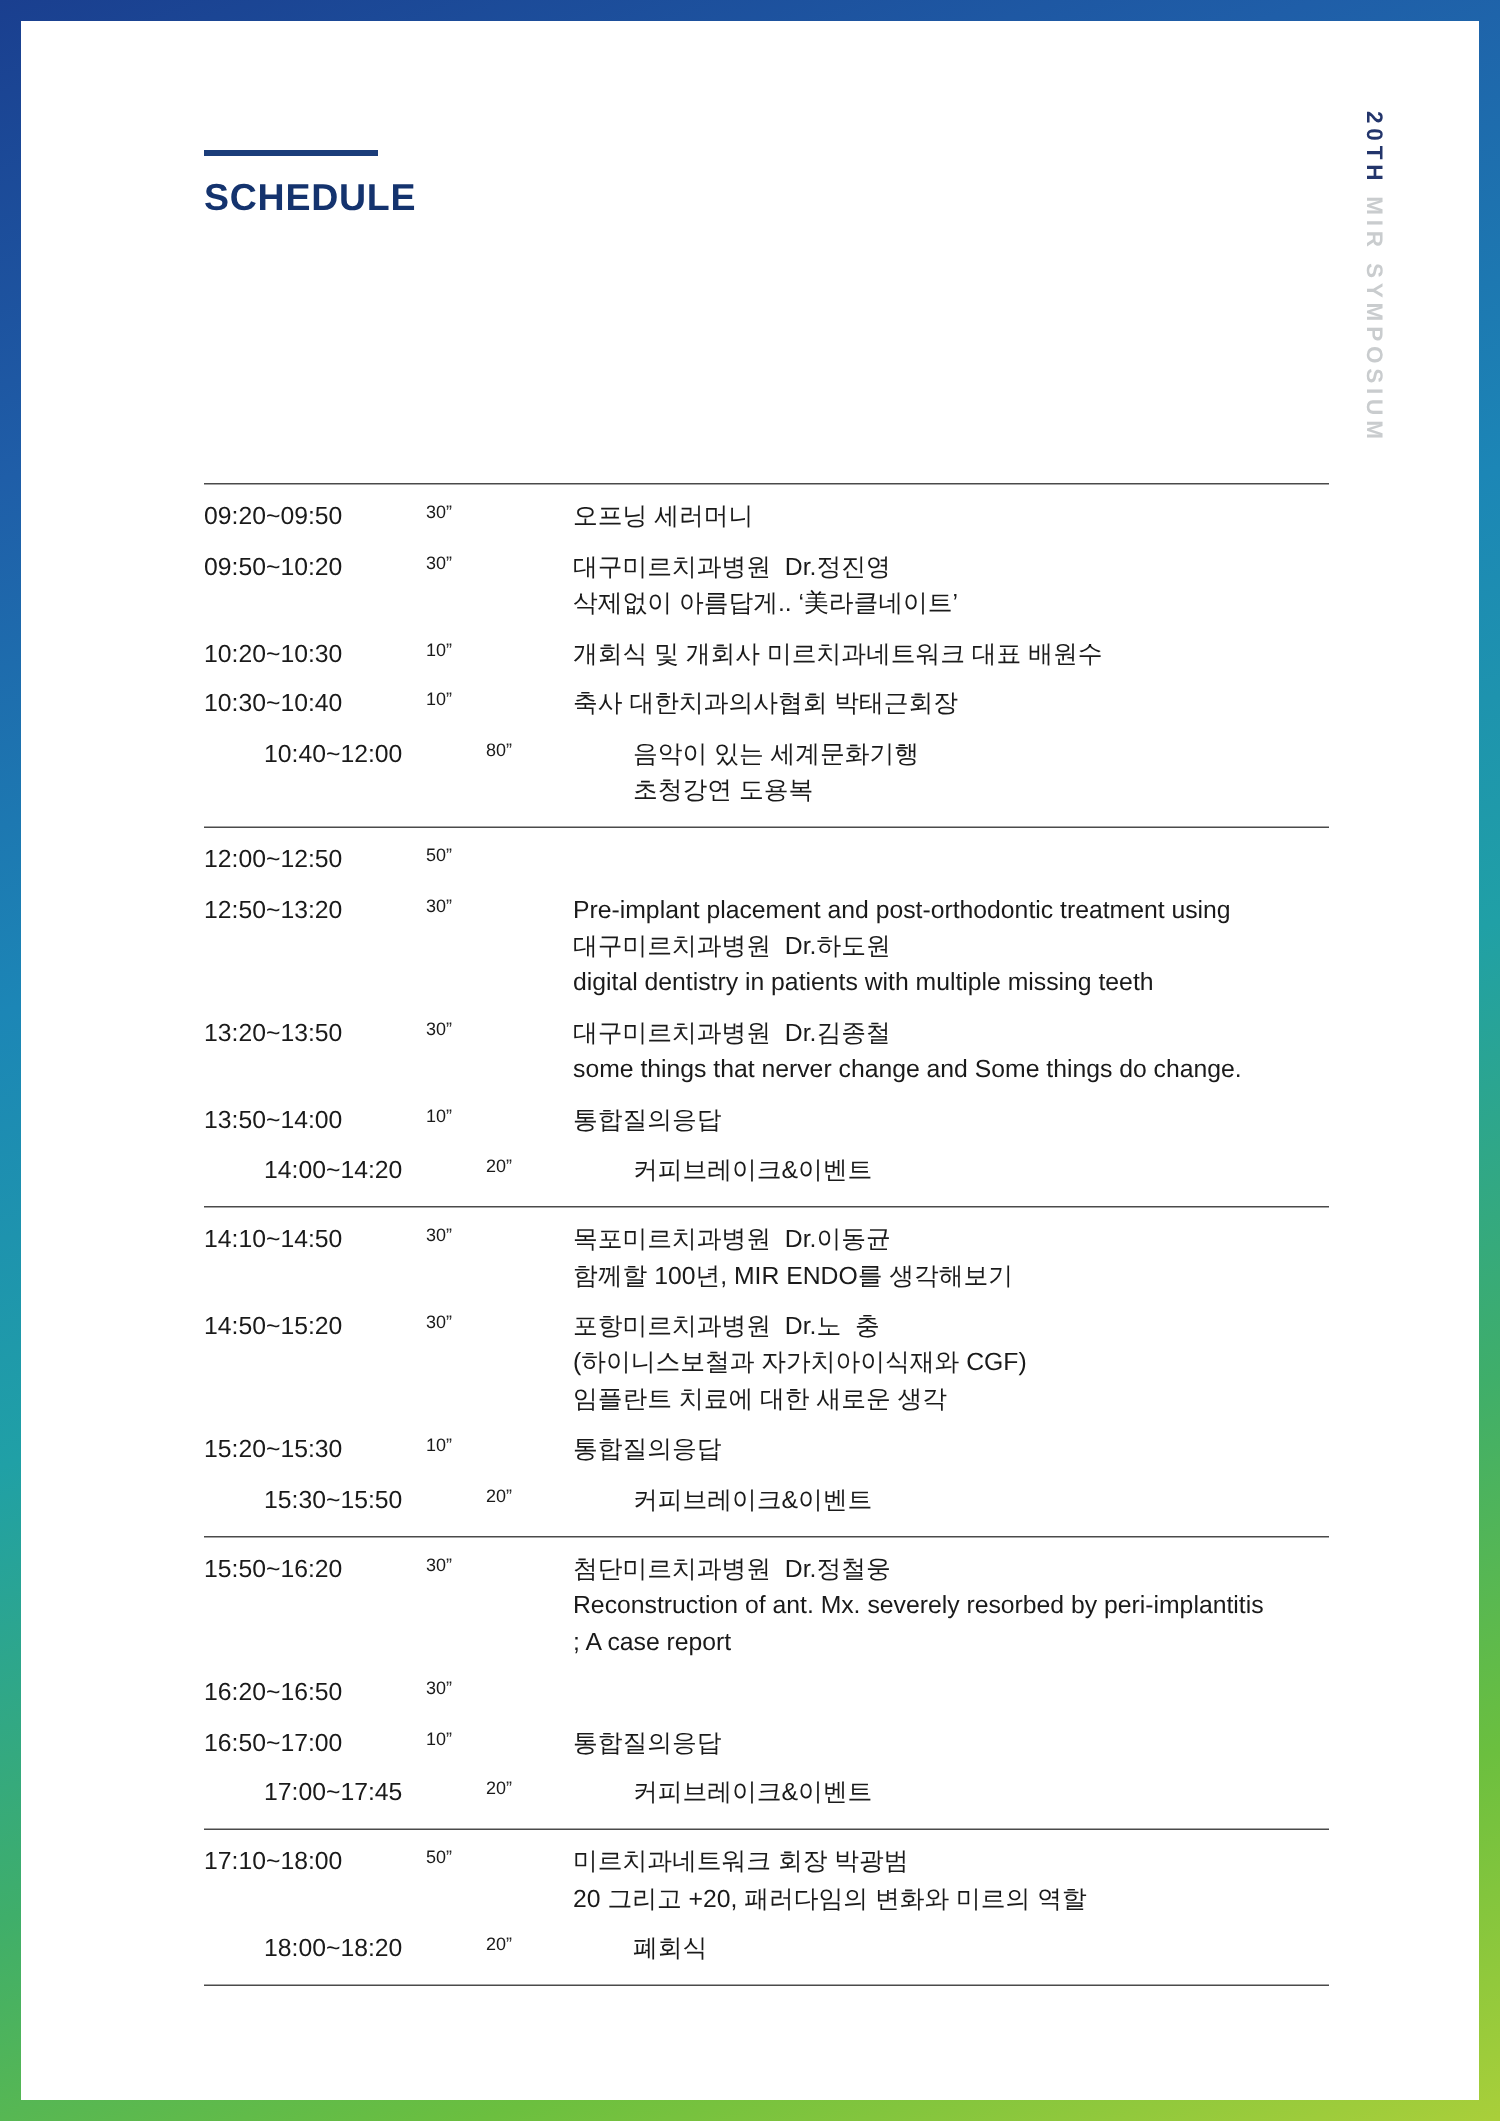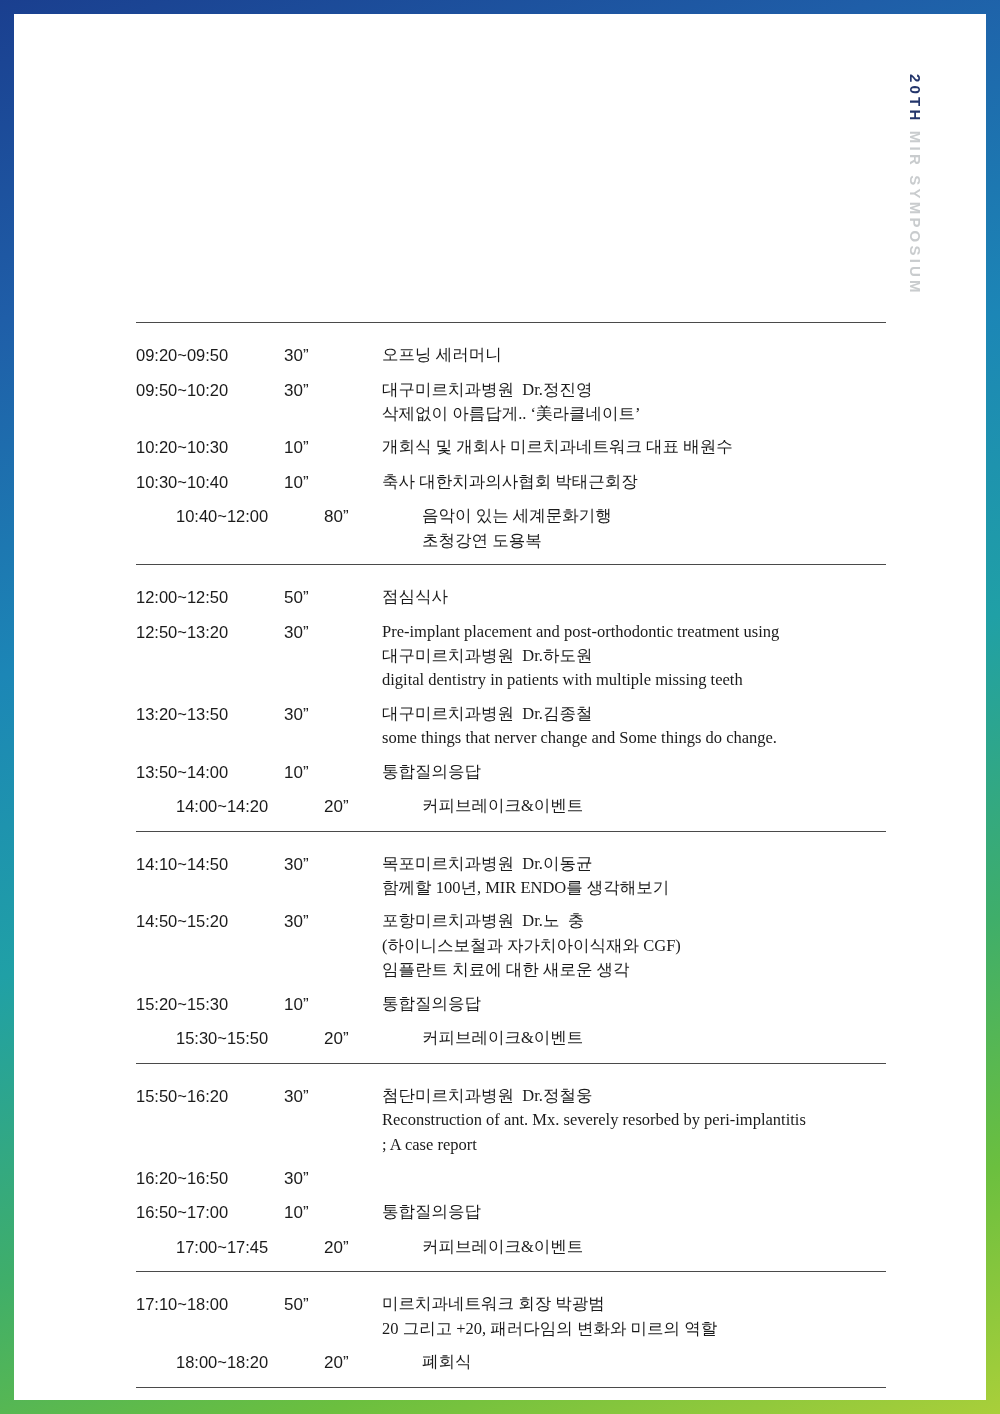--- a/index.html
+++ b/index.html
@@ -71,21 +71,21 @@
 
   
   .schedule {
     position: absolute;
     left: 122px;
     top: 308px;
     width: 750px;
   }
   .group {
     border-top: 1px solid #4a4a4a;
-    padding-top: 20px;
+    padding-top: 9px;
     padding-bottom: 11px;
   }
   .group:last-child {
     border-bottom: 1px solid #4a4a4a;
   }
   .row {
     display: flex;
     align-items: flex-start;
     margin-bottom: 9px;
   }
@@ -96,46 +96,49 @@
   .col-time {
     width: 148px;
     flex: 0 0 148px;
     font-size: 16.5px;
     color: #1a1a1a;
     line-height: 1.5;
   }
   .col-dur {
     width: 98px;
     flex: 0 0 98px;
-    font-size: 17px;
+    font-size: 12px;
     color: #1a1a1a;
     line-height: 1.5;
   }
   .col-desc {
     flex: 1 1 auto;
     font-size: 16.5px;
     color: #1a1a1a;
     line-height: 1.48;
-    font-family: Liberation Serif, serif;
   }
   .desc-line {
     display: block;
     white-space: pre-wrap;
   }
 </style>
 </head>
 <body>
 
 <div class="page-frame"></div>
 <div class="page-inner">
 
   <div class="side-title">
     <span class="side-strong">20TH</span><span> MIR SYMPOSIUM</span>
   </div>
 
+  <div class="header-block">
+    <div class="header-rule"></div>
+    <div class="header-title">SCHEDULE</div>
+  </div>
 
   <div class="schedule">
       <div class="group">
         <div class="row">
           <div class="col-time">09:20~09:50</div>
           <div class="col-dur">30”</div>
           <div class="col-desc">
             <span class="desc-line">오프닝 세러머니</span>
           </div>
         </div>
@@ -167,23 +170,20 @@
           <div class="col-desc">
             <span class="desc-line">음악이 있는 세계문화기행</span>
             <span class="desc-line">초청강연 도용복</span>
           </div>
         </div>
       </div>
       <div class="group">
         <div class="row">
           <div class="col-time">12:00~12:50</div>
           <div class="col-dur">50”</div>
-          <div class="col-desc">
-            <span class="desc-line">점심식사</span>
-          </div>
         </div>
         <div class="row">
           <div class="col-time">12:50~13:20</div>
           <div class="col-dur">30”</div>
           <div class="col-desc">
             <span class="desc-line">Pre-implant placement and post-orthodontic treatment using</span>
             <span class="desc-line">대구미르치과병원  Dr.하도원</span>
             <span class="desc-line">digital dentistry in patients with multiple missing teeth</span>
           </div>
         </div>

